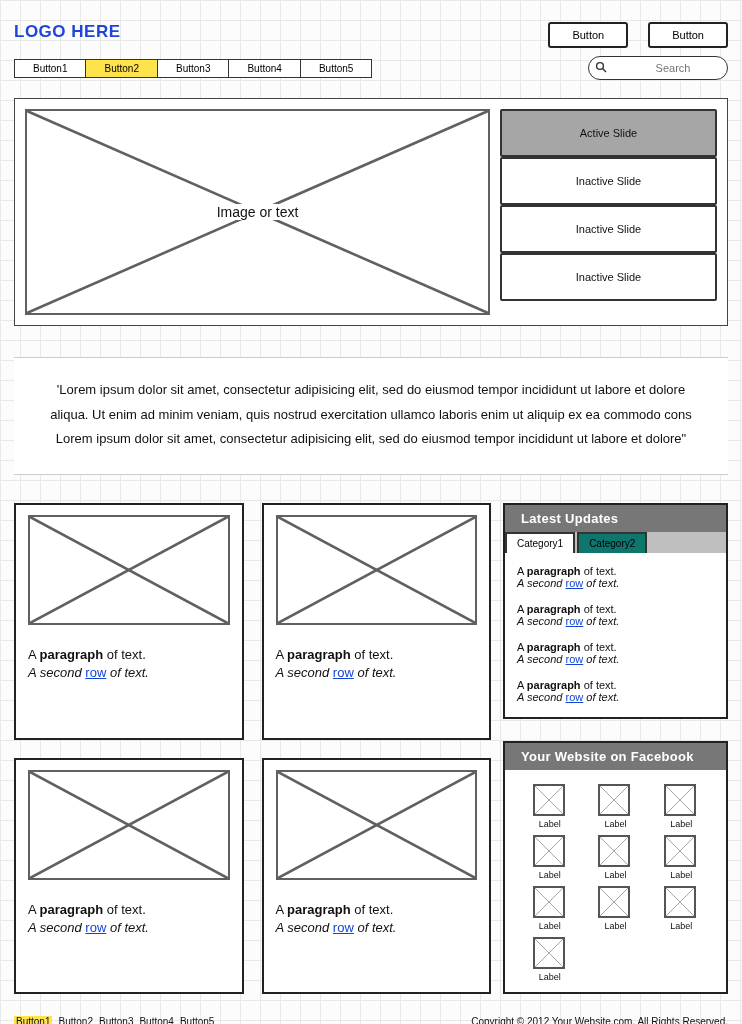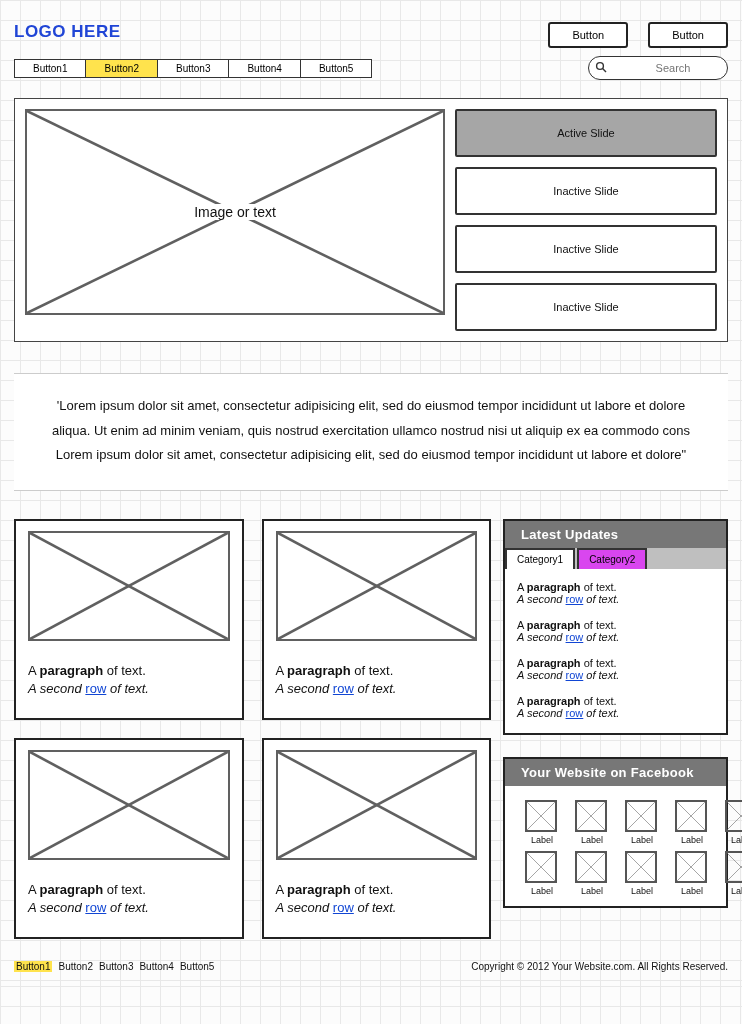--- a/index.html
+++ b/index.html
@@ -39,21 +39,21 @@
   .search-icon{flex:none;}
   .search-input{border:none; outline:none; background:transparent; font-family:inherit;
     font-size:11px; width:100%; text-align:center;}
 
   
   .hero-panel{border:1.5px solid #444; background:#fff; padding:10px; display:flex; gap:10px; margin-bottom:22px;}
   .hero-image{flex:1; position:relative; border:2.5px solid #606060; height:206px;
     display:flex; align-items:center; justify-content:center; font-size:14px;}
   .hero-image svg{position:absolute; inset:0; width:100%; height:100%;}
   .hero-image span{position:relative; background:#fff; padding:0 6px;}
-  .slide-list{width:262px; display:flex; flex-direction:column; gap:10px;}
+  .slide-list{width:217px; display:flex; flex-direction:column; }
   .slide{border:2px solid #333; background:#fff; text-align:center;
     font-size:11px; padding:16px 4px; border-radius:2px;}
   .slide.active{background:#a6a6a6;}
 
   
   .intro{background:#fff; border:1px solid #ccc; border-left:none; border-right:none;
     padding:20px 6px 22px; text-align:center; font-size:13px; line-height:1.9;
     margin-bottom:28px;margin-top:31px;}
 
   
@@ -65,30 +65,30 @@
   .card .line1{font-size:13px;}
   .card .line2{font-size:13px; font-style:italic; margin-top:3px;}
   .rowlink{color:#1146d4; text-decoration:underline; font-style:normal;}
 
   
   .sidebar{width:225px; display:flex; flex-direction:column; gap:22px;}
   .widget{border:2px solid #222; background:#fff;}
   .widget-title{background:#777; color:#fff; font-size:13px; font-weight:bold;
     padding:6px 16px; letter-spacing:.3px;}
   .tabbar{display:flex; background:#bfbfbf;}
-  .wtab{border:2px solid #333; border-bottom:none; background:#d946ef;
+  .wtab{border:2px solid #333; border-bottom:none; background:#0f766e;
     font-size:10px; padding:4px 10px; cursor:pointer; font-family:inherit;}
   .wtab.active{background:#fff;}
   .wtab + .wtab{margin-left:2px;}
   .update-body{padding:12px 12px 14px;}
   .update-item{font-size:11px; margin-bottom:14px;}
   .update-item:last-child{margin-bottom:0;}
   .update-item .l2{font-style:italic;}
 
-  .fb-grid{padding:14px 20px 10px; display:grid; grid-template-columns:repeat(5,1fr);
+  .fb-grid{padding:14px 20px 10px; display:grid; grid-template-columns:repeat(3,1fr);
     gap:6px 16px; justify-items:center;}
   .fb-item{width:34px;}
   .fb-box{width:32px; height:32px; border:2px solid #555; position:relative;}
   .fb-box svg{position:absolute; inset:0; width:100%; height:100%;}
   .fb-label{font-size:9px; text-align:center; margin-top:3px;}
 
   
   .footer{display:flex; justify-content:space-between; align-items:center;
     margin-top:22px; font-size:10px;}
   .foot-links{display:flex; gap:6px;}
@@ -136,21 +136,21 @@
   <div class="slide-list">
     <div class="slide active">Active Slide</div>
     <div class="slide">Inactive Slide</div>
     <div class="slide">Inactive Slide</div>
     <div class="slide">Inactive Slide</div>
   </div>
 </div>
 
 <div class="intro">
   <div>'Lorem ipsum dolor sit amet, consectetur adipisicing elit, sed do eiusmod tempor incididunt ut labore et dolore</div>
-  <div>aliqua. Ut enim ad minim veniam, quis nostrud exercitation ullamco nostrud nisi ut aliquip ex ea commodo cons</div>
+  <div>aliqua. Ut enim ad minim veniam, quis nostrud exercitation ullamco laboris enim ut aliquip ex ea commodo cons</div>
   <div>Lorem ipsum dolor sit amet, consectetur adipisicing elit, sed do eiusmod tempor incididunt ut labore et dolore"</div>
 </div>
 
 <div class="columns">
   <div class="cards" id="card-grid">
       <div class="card">
        <div class="thumb">
           <svg viewBox="0 0 100 100" preserveAspectRatio="none">
             <line x1="0" y1="0" x2="100" y2="100" stroke="#606060" stroke-width="2"></line>
             <line x1="100" y1="0" x2="0" y2="100" stroke="#606060" stroke-width="2"></line>

